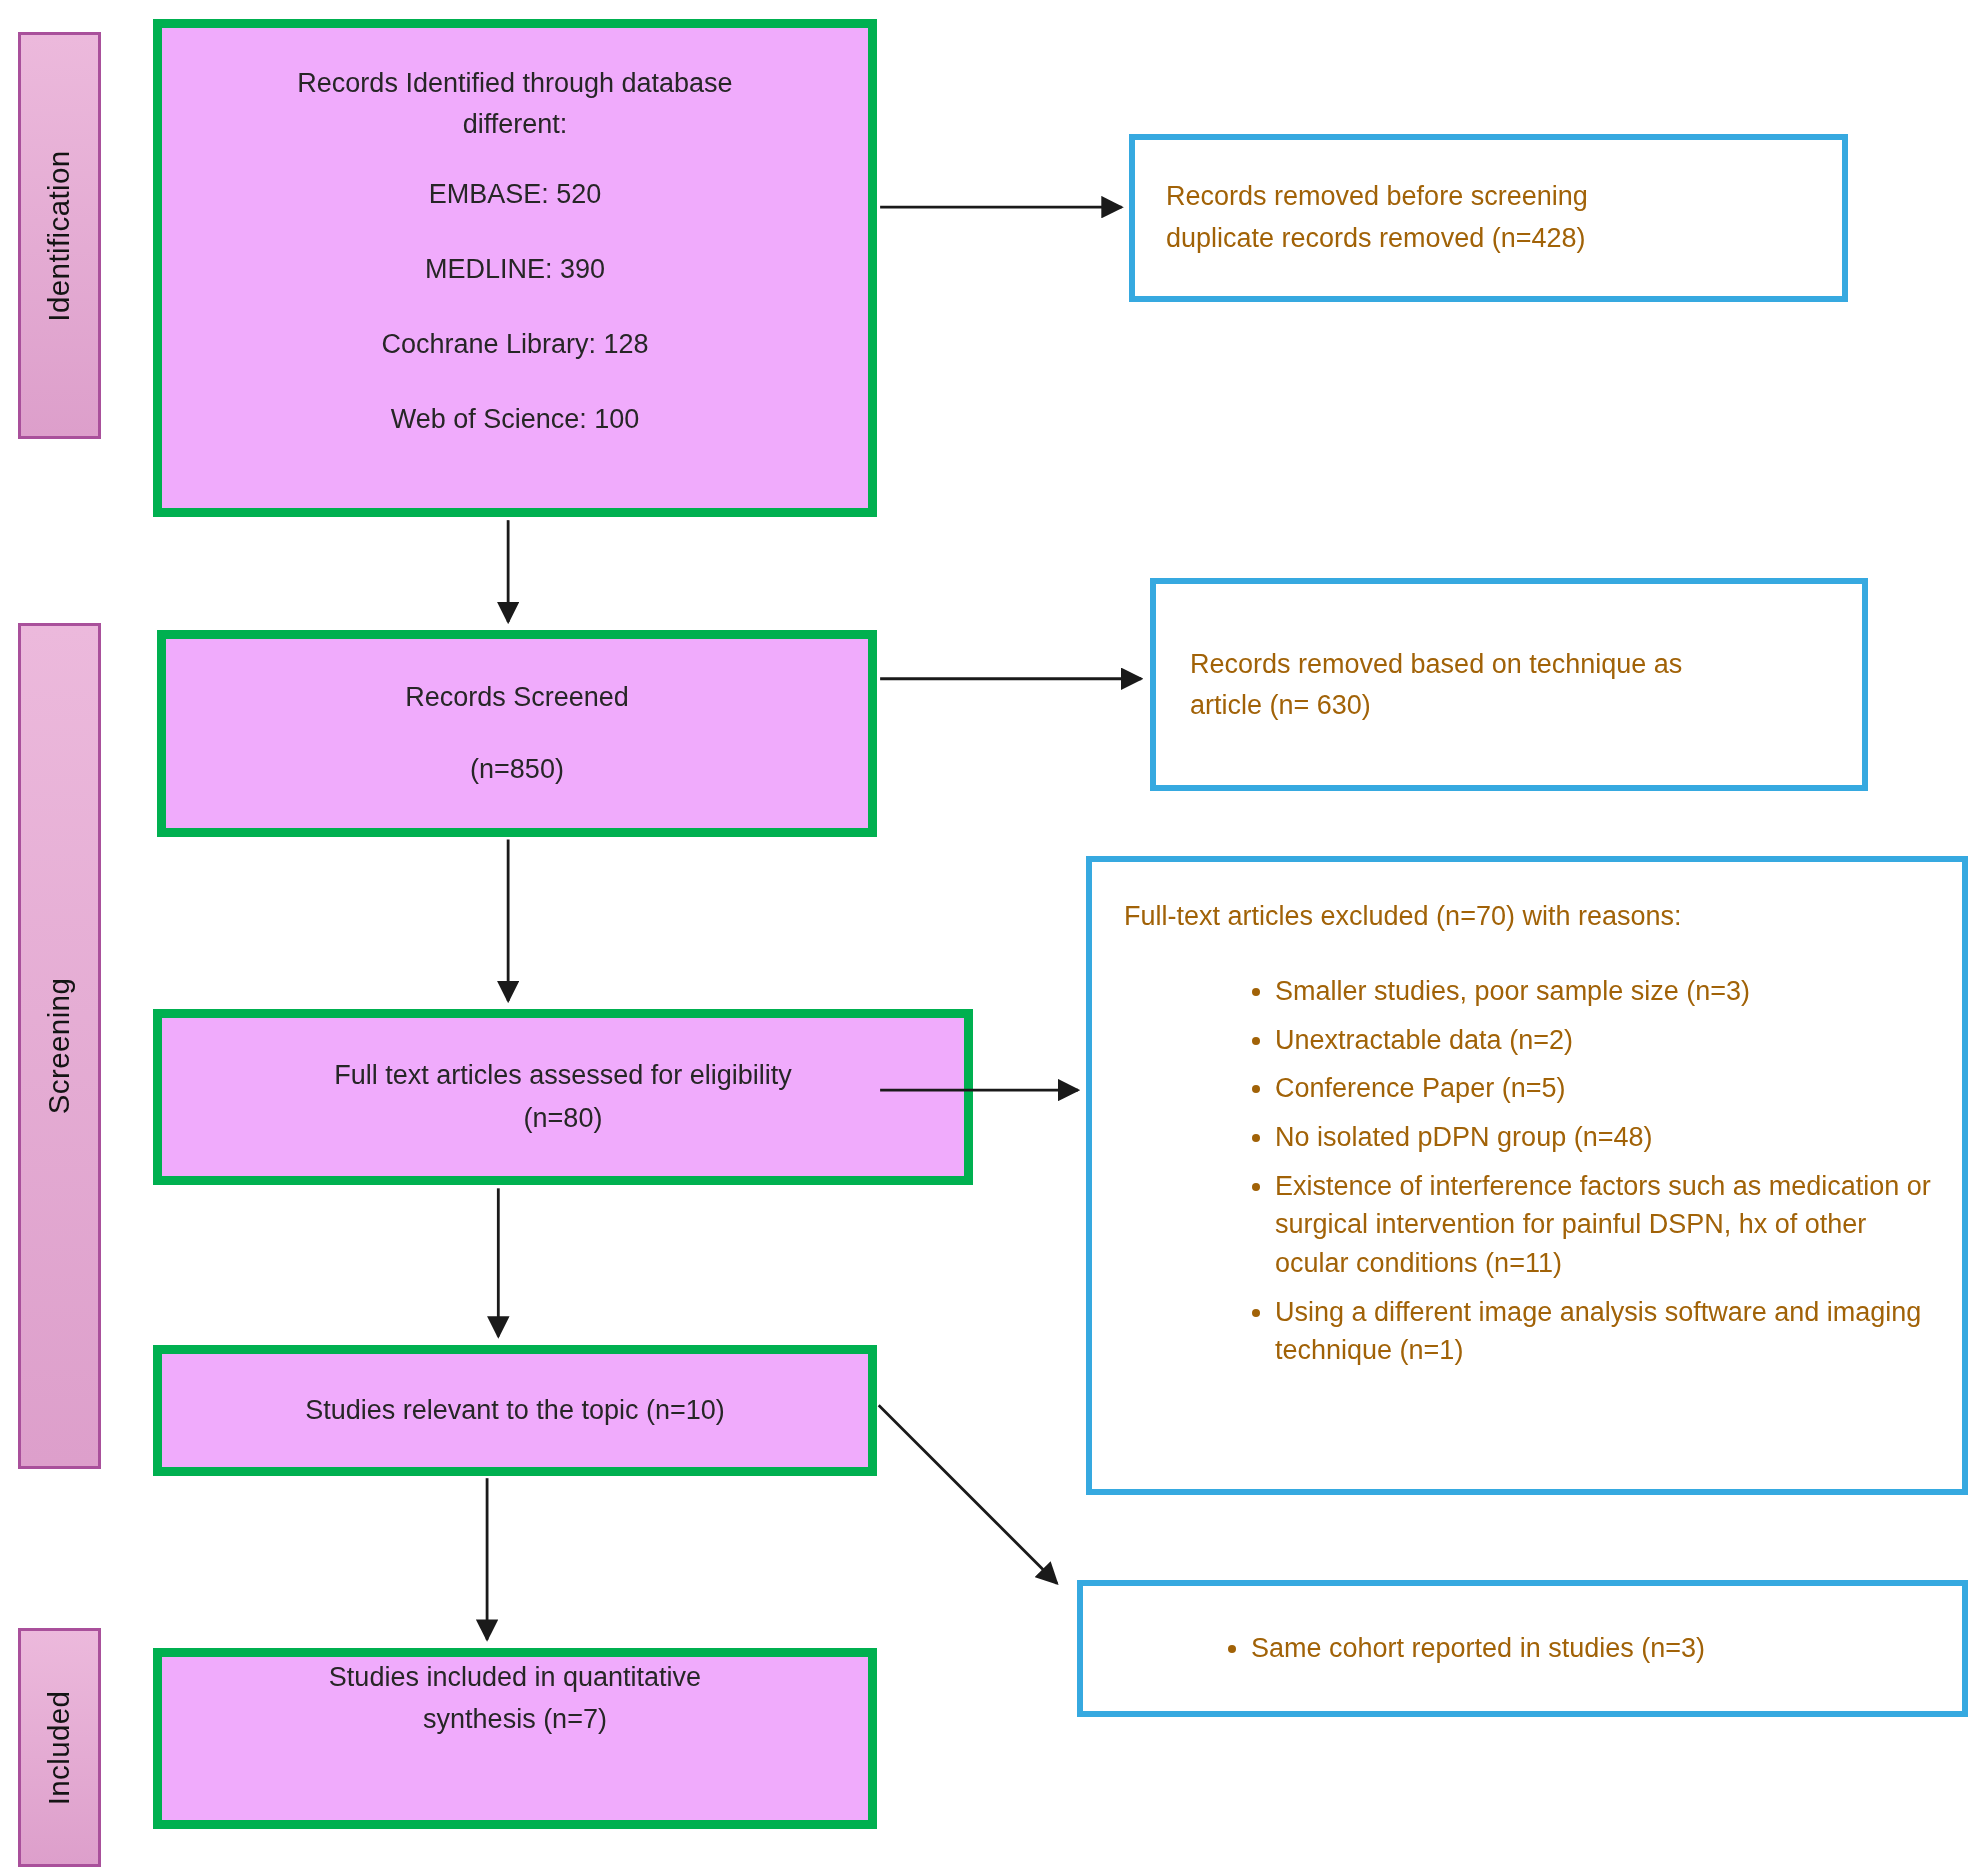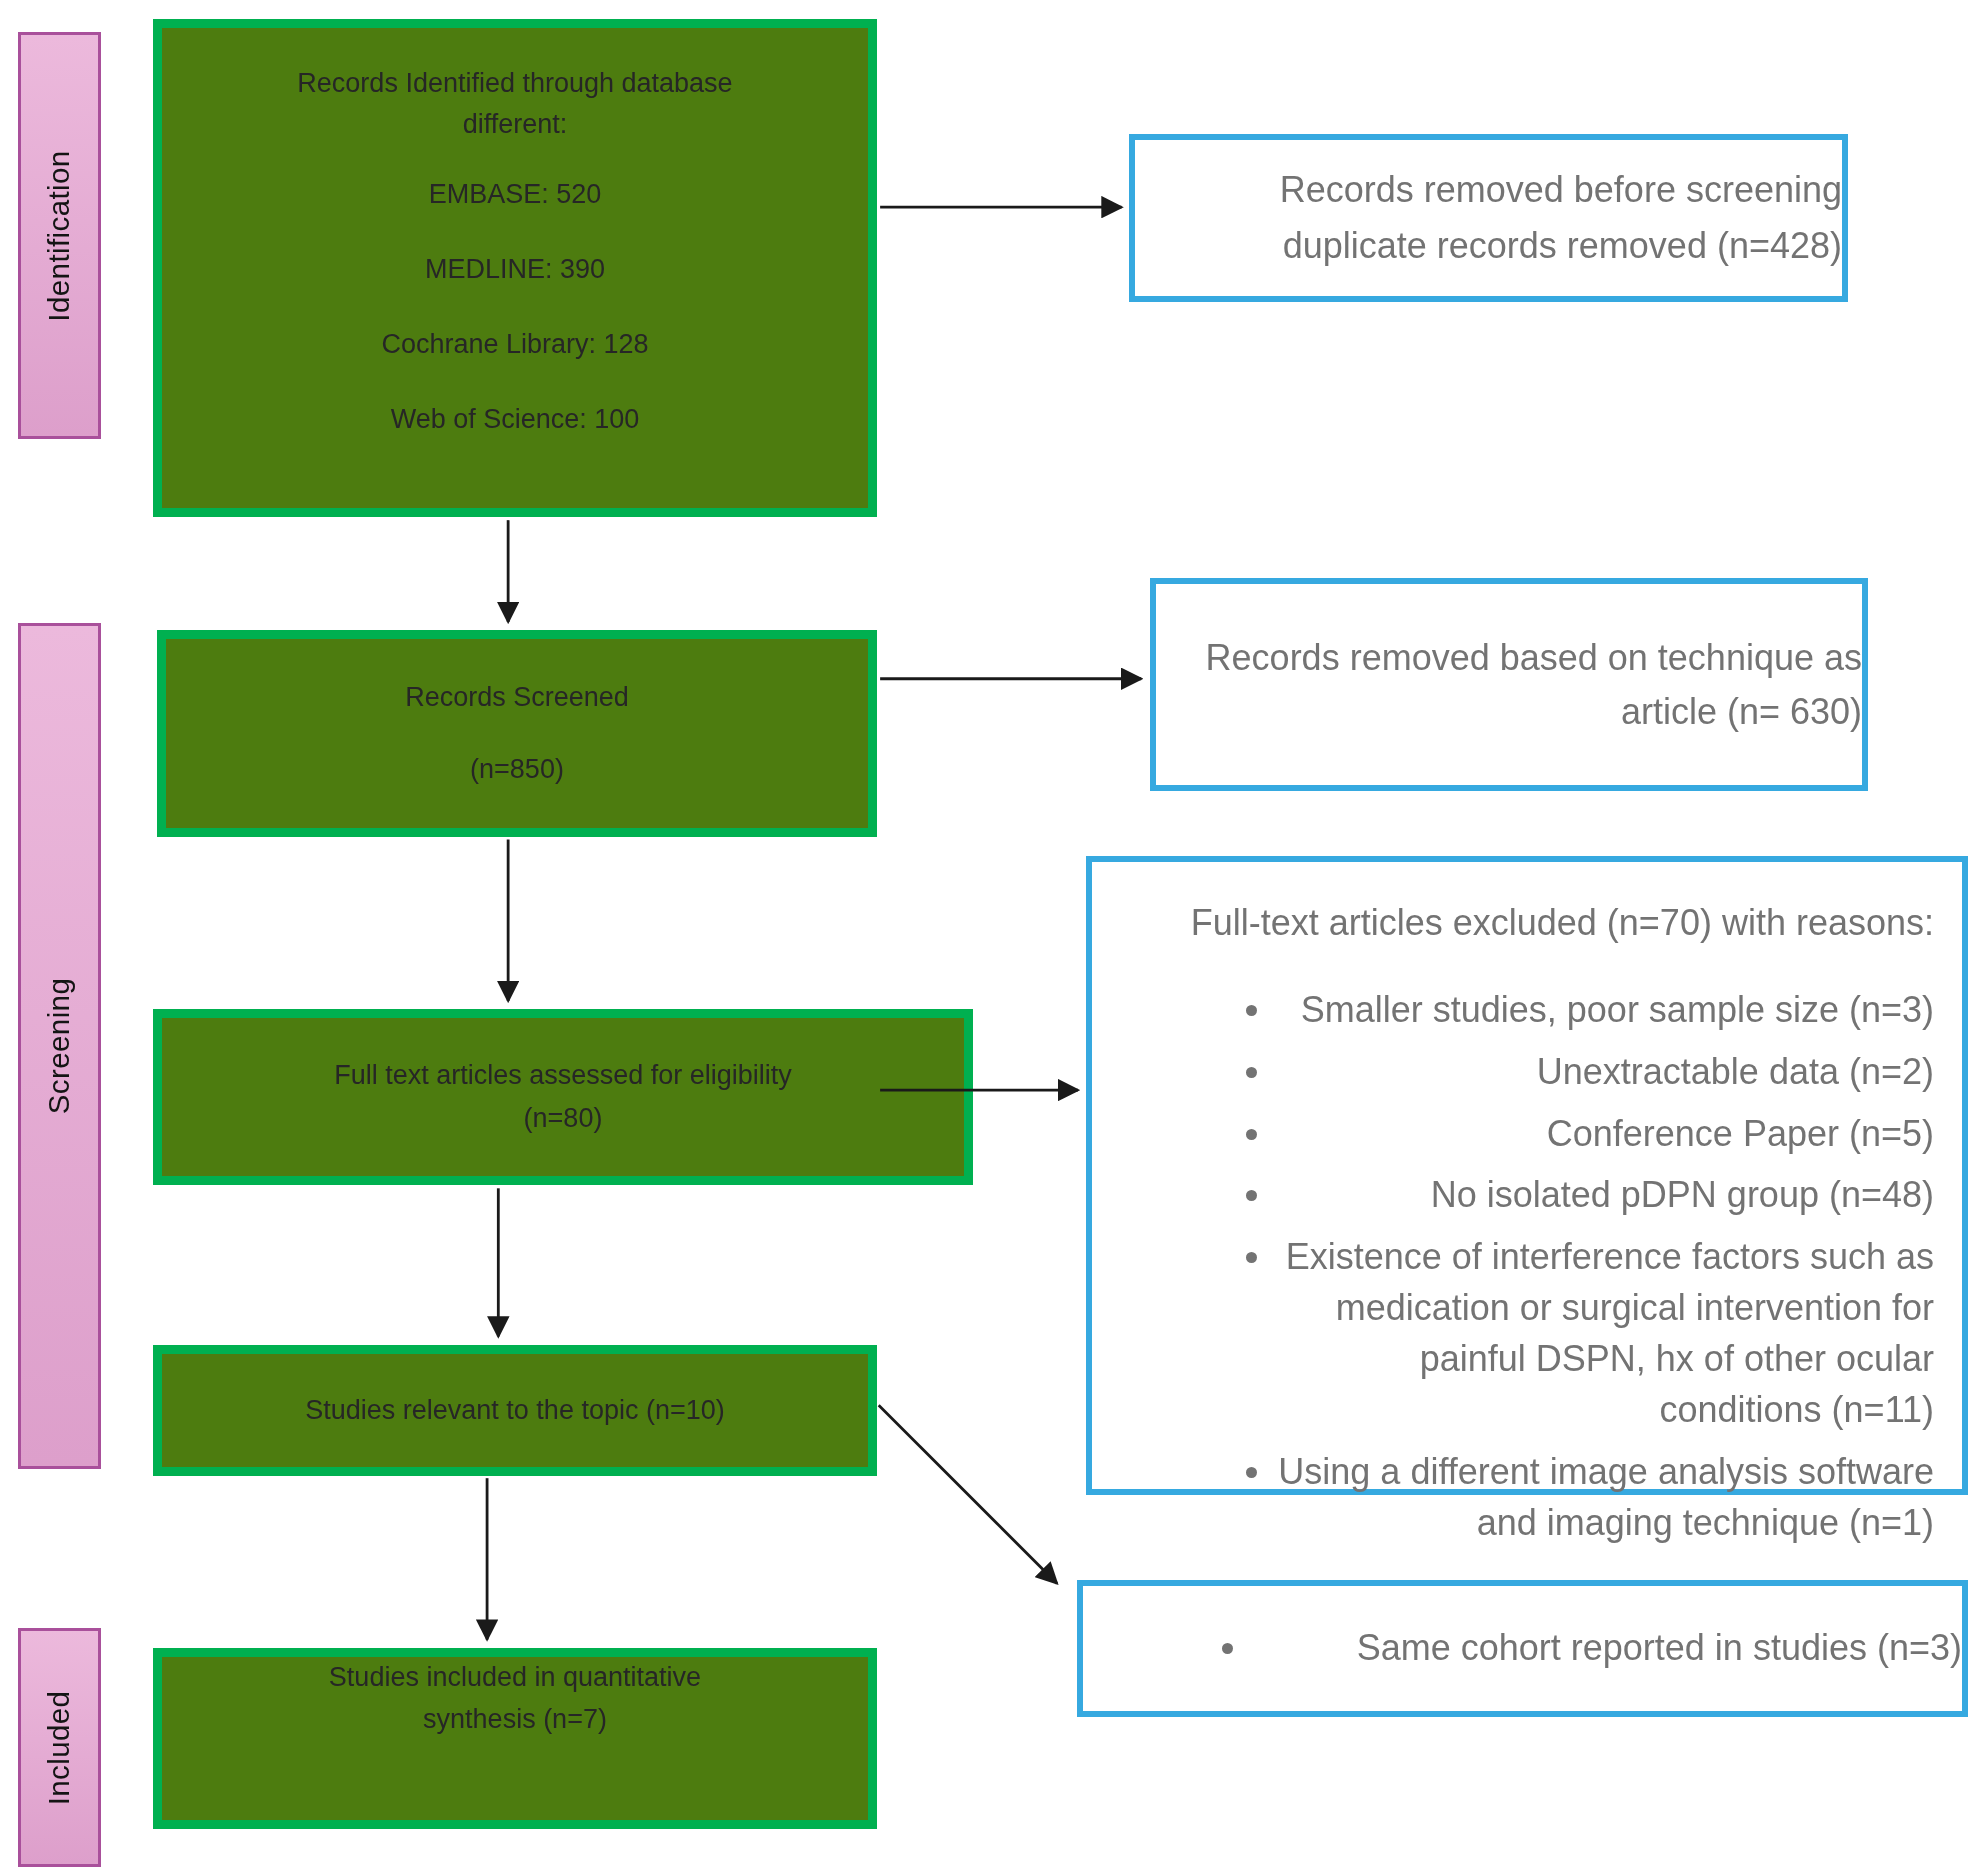--- a/index.html
+++ b/index.html
@@ -26,43 +26,43 @@
     letter-spacing:0.4px;
   }
   #stage-identification{left:17.5px;top:32px;width:83px;height:407px;}
   #stage-screening{left:17.5px;top:623px;width:83px;height:846px;}
   #stage-included{left:17.5px;top:1628px;width:83px;height:239px;}
 
   
   .green-box{
     position:absolute;
     border:9px solid #00B050;
-    background:#4d7c0f;
+    background:#f0abfc;
     box-sizing:border-box;
     font-size:27px;
     text-align:center;
     display:flex;flex-direction:column;align-items:center;
   }
   #box-identified{left:153px;top:19px;width:724px;height:498px;padding:35px 17px 0 17px;}
   #box-identified .title{line-height:1.5;margin-bottom:35px;}
   #box-identified .src{margin-top:0;margin-bottom:44px;}
   #box-screened{left:157px;top:630px;width:720px;height:207px;justify-content:center;gap:41px;}
   #box-fulltext{left:153px;top:1009px;width:820px;height:176px;justify-content:center;line-height:1.6;}
   #box-relevant{left:153px;top:1345px;width:724px;height:131px;justify-content:center;}
   #box-included{left:153px;top:1648px;width:724px;height:181px;justify-content:flex-start;line-height:1.55;}
 
   
   .blue-box{
     position:absolute;
     border:6.3px solid #36A9E0;
     background:#ffffff;
     box-sizing:border-box;
-    font-size:36px;
-    text-align:right;
-    color:#737373;
+    font-size:27px;
+    text-align:left;
+    color:#a16207;
   }
   #box-removed-before{left:1129px;top:134px;width:719px;height:168px;display:flex;flex-direction:column;justify-content:center;padding-left:31px;line-height:1.55;}
   #box-removed-abstract{left:1150px;top:578px;width:718px;height:213px;display:flex;flex-direction:column;justify-content:center;padding-left:34px;line-height:1.5;}
   #box-excluded{left:1086px;top:856px;width:882px;height:639px;padding:36px 28px 0 32px;}
   #box-excluded .bb-title{line-height:1.4;}
   #box-excluded ul{margin:36px 0 0 0;padding-left:151px;}
   #box-excluded li{margin-bottom:10.5px;line-height:1.42;}
   #box-same-cohort{left:1077px;top:1580px;width:891px;height:137px;display:flex;flex-direction:column;justify-content:center;}
   #box-same-cohort ul{margin:0;padding-left:168px;}
   #box-same-cohort li{line-height:1.4;}

